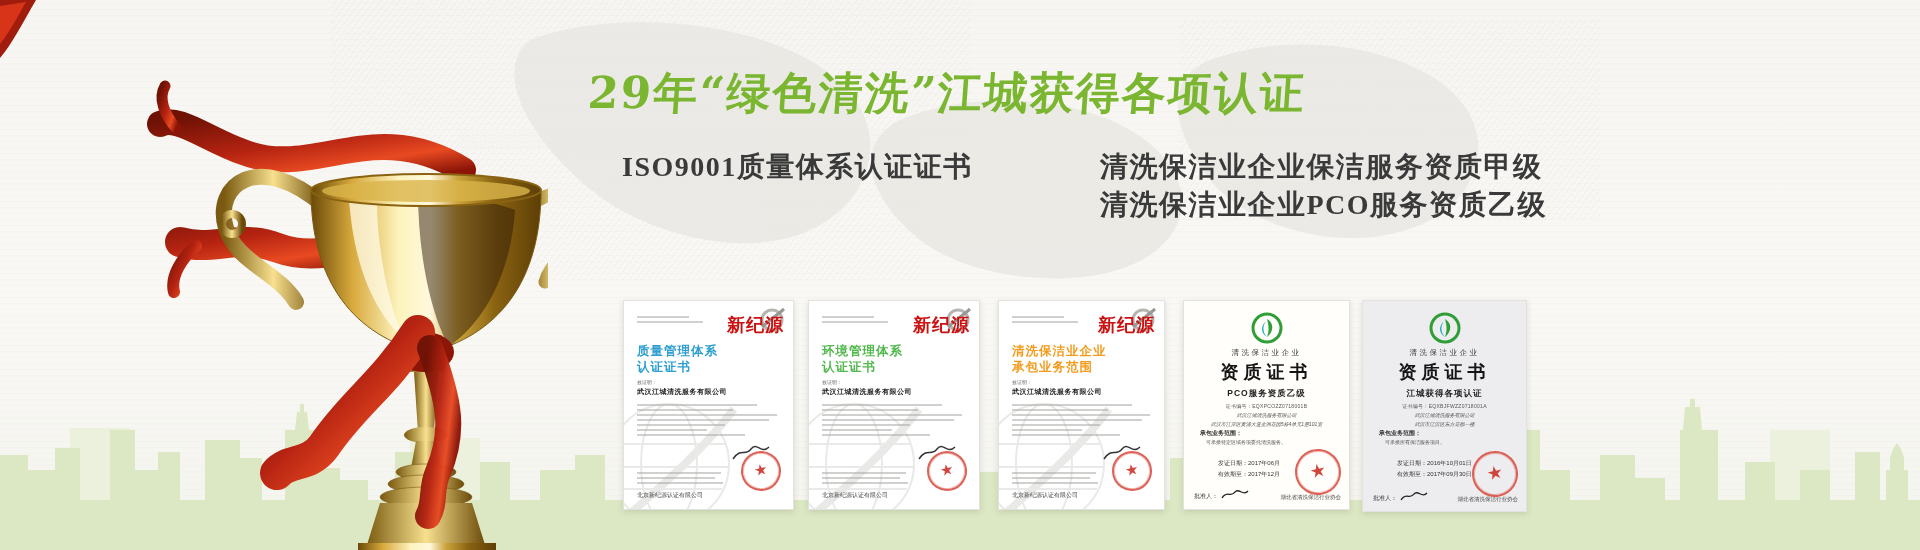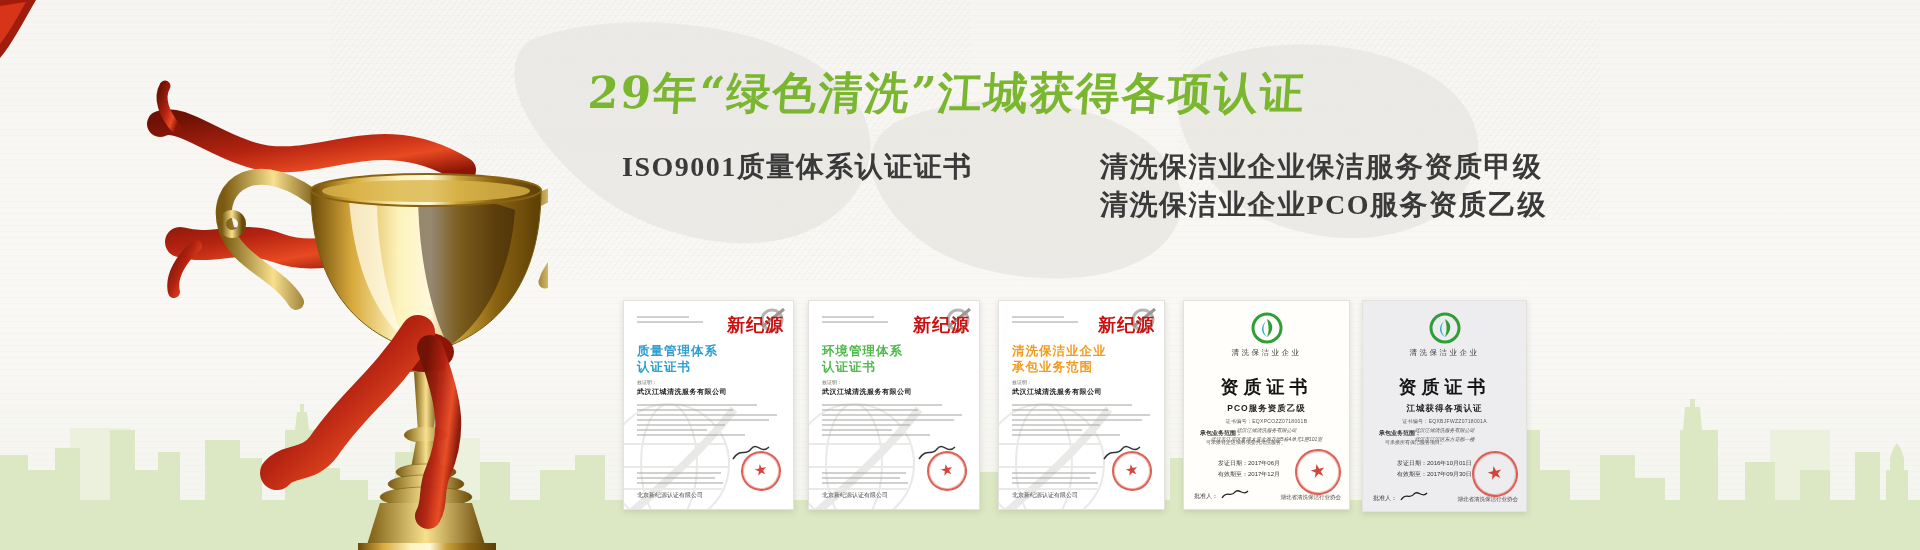--- a/index.html
+++ b/index.html
@@ -49,21 +49,21 @@
   .globe-wm{position:absolute;left:-30px;top:88px;opacity:.45;}
   .seal{position:absolute;width:36px;height:36px;border:2px solid rgba(214,70,58,.85);
     border-radius:50%;right:12px;bottom:18px;color:rgba(205,50,40,.9);
     text-align:center;line-height:34px;font-size:15px;transform:rotate(-12deg);
     box-shadow:inset 0 0 0 1px rgba(214,70,58,.35);}
   
   .cred{text-align:center;}
   .cred-logo{margin:10px auto 0 auto;width:34px;height:34px;}
   .org-type{font-size:7.5px;color:#444;letter-spacing:2.5px;margin-top:3px;
     font-family:"DejaVu Serif",serif;}
-  .big-title{font-size:18px;font-weight:700;color:#151515;letter-spacing:5px;margin-top:17px;
+  .big-title{font-size:18px;font-weight:700;color:#151515;letter-spacing:5px;margin-top:2px;
     font-family:"DejaVu Serif","Liberation Serif",serif;}
   .grade{font-size:8.5px;font-weight:700;color:#222;letter-spacing:1px;margin-top:4px;}
   .micro{font-size:5px;color:#555;margin-top:3px;letter-spacing:.3px;}
   .microi{font-size:5px;color:#555;font-style:italic;margin-top:3px;}
   .scope-label{position:absolute;left:16px;top:128px;font-size:6px;font-weight:700;color:#333;}
   .scope-text{position:absolute;left:22px;top:138px;right:12px;font-size:5px;color:#555;text-align:left;}
   .d-issue{position:absolute;left:34px;top:158px;font-size:6px;color:#333;}
   .d-valid{position:absolute;left:34px;top:169px;font-size:6px;color:#333;}
   .approve-row{position:absolute;left:10px;bottom:8px;right:8px;font-size:6px;color:#333;
     display:flex;align-items:flex-end;gap:3px;text-align:left;}

